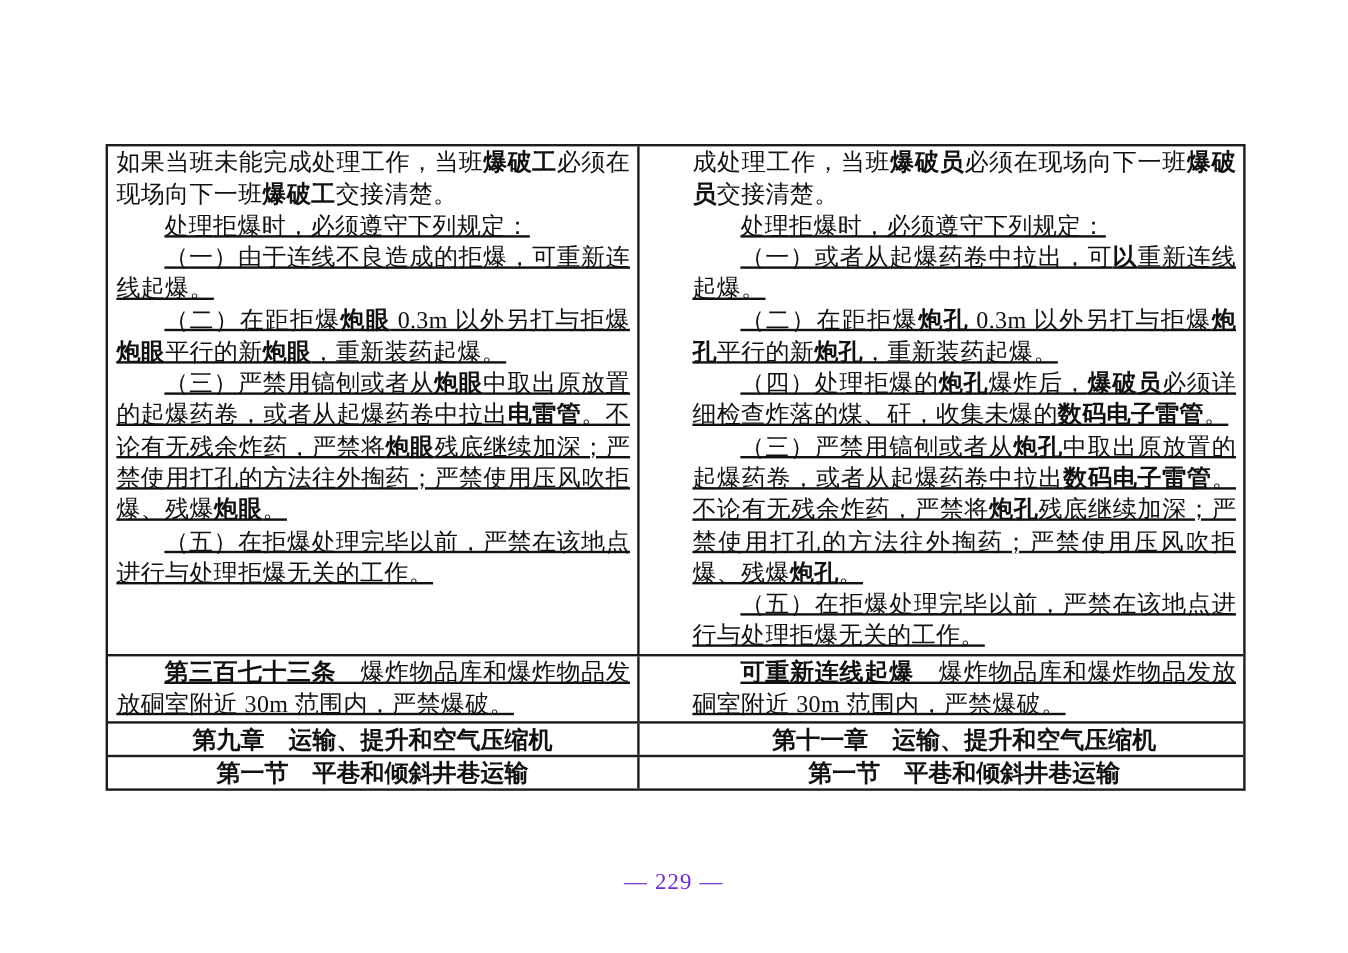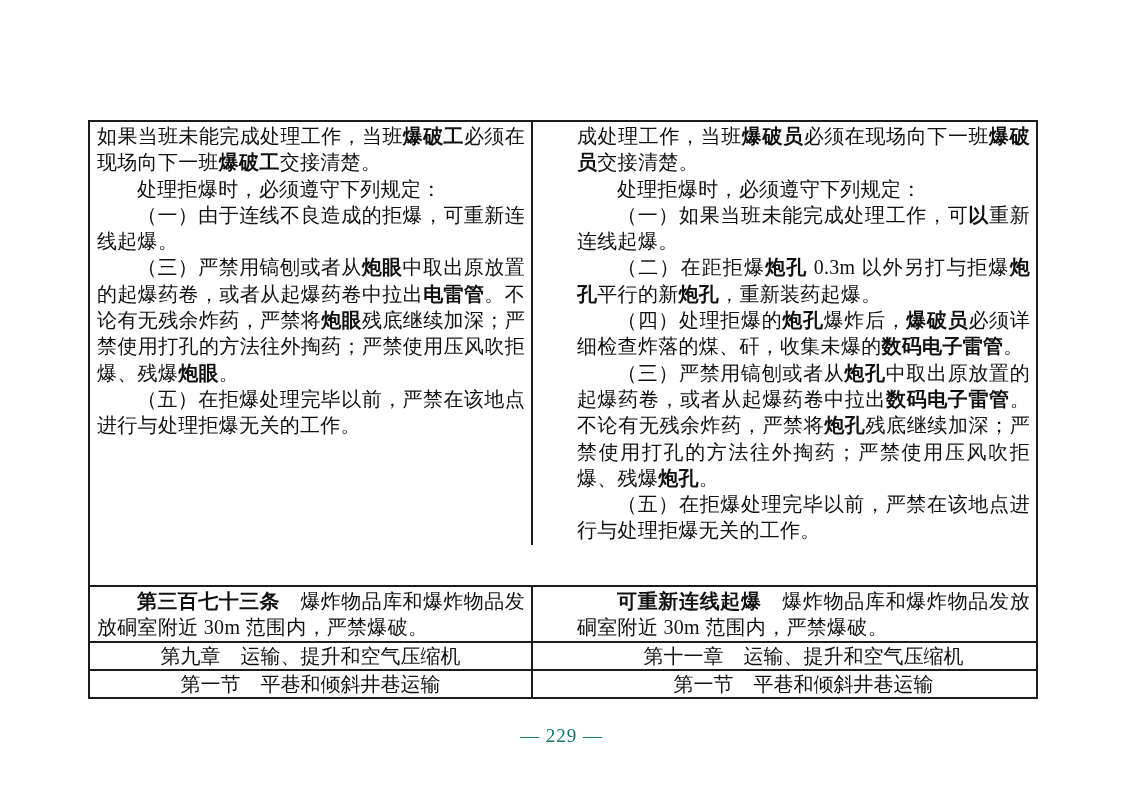--- a/index.html
+++ b/index.html
@@ -26,74 +26,75 @@
   .trow { display: flex; box-sizing: border-box; }
   .trow + .trow { border-top: 2px solid #1c1c1c; }
   .tcell {
     box-sizing: border-box;
     padding: 1px 6px 0 7px;
     overflow: hidden;
   }
   .tcell.left { width: 443px; border-right: 2px solid #1c1c1c; }
   .tcell.right { flex: 1; padding-left: 44px; }
   .row-body  { height: 423px; }
-  .row-article { height: 56px; margin-top: 40px; }
+  .row-article { height: 56px; }
   .row-chapter { height: 28px; }
   .row-section { height: 28px; }
   .para {
     margin: 0;
     font-size: 20px;
     line-height: 26.3px;
     text-align: justify;
     letter-spacing: 0.3px;
   }
-  .para.indent { text-indent: 2em; }
+  .para.indent { text-indent: 2em; text-decoration: underline; }
   .hei {
     font-family: "Liberation Sans", "DejaVu Sans", sans-serif;
     font-weight: 700;
   }
   .heading-cell {
     display: flex;
     align-items: center;
     justify-content: center;
     font-family: "Liberation Sans", "DejaVu Sans", sans-serif;
-    font-weight: 400;
+    font-weight: 700;
     font-size: 20px;
     padding: 0 6px;
   }
   .page-footer {
     position: absolute;
     left: 0;
     top: 725px;
     width: 100%;
     text-align: center;
     font-size: 19px;
     letter-spacing: 1px;
-    color: #0f766e;
+    color: #6d28d9;
   }
 </style>
 </head>
 <body>
 
 <div class="page">
 
   <div class="doc-table">
 
     <div class="trow row-body">
       <div class="tcell left">
           <p class="para"><span>如果当班未能完成处理工作，当班</span><span class="hei">爆破工</span><span>必须在现场向下一班</span><span class="hei">爆破工</span><span>交接清楚。</span></p>
           <p class="para indent"><span>处理拒爆时，必须遵守下列规定：</span></p>
           <p class="para indent"><span>（一）由于连线不良造成的拒爆，可重新连线起爆。</span></p>
+          <p class="para indent"><span>（二）在距拒爆</span><span class="hei">炮眼</span><span> 0.3m 以外另打与拒爆</span><span class="hei">炮眼</span><span>平行的新</span><span class="hei">炮眼</span><span>，重新装药起爆。</span></p>
           <p class="para indent"><span>（三）严禁用镐刨或者从</span><span class="hei">炮眼</span><span>中取出原放置的起爆药卷，或者从起爆药卷中拉出</span><span class="hei">电雷管</span><span>。不论有无残余炸药，严禁将</span><span class="hei">炮眼</span><span>残底继续加深；严禁使用打孔的方法往外掏药；严禁使用压风吹拒爆、残爆</span><span class="hei">炮眼</span><span>。</span></p>
           <p class="para indent"><span>（五）在拒爆处理完毕以前，严禁在该地点进行与处理拒爆无关的工作。</span></p>
         </div>
       <div class="tcell right">
           <p class="para"><span>成处理工作，当班</span><span class="hei">爆破员</span><span>必须在现场向下一班</span><span class="hei">爆破员</span><span>交接清楚。</span></p>
           <p class="para indent"><span>处理拒爆时，必须遵守下列规定：</span></p>
-          <p class="para indent"><span>（一）如果当班未能完成处理工作，可</span><span class="hei">以</span><span>重新连线起爆。</span></p>
+          <p class="para indent"><span>（一）或者从起爆药卷中拉出，可</span><span class="hei">以</span><span>重新连线起爆。</span></p>
           <p class="para indent"><span>（二）在距拒爆</span><span class="hei">炮孔</span><span> 0.3m 以外另打与拒爆</span><span class="hei">炮孔</span><span>平行的新</span><span class="hei">炮孔</span><span>，重新装药起爆。</span></p>
           <p class="para indent"><span>（四）处理拒爆的</span><span class="hei">炮孔</span><span>爆炸后，</span><span class="hei">爆破员</span><span>必须详细检查炸落的煤、矸，收集未爆的</span><span class="hei">数码电子雷管</span><span>。</span></p>
           <p class="para indent"><span>（三）严禁用镐刨或者从</span><span class="hei">炮孔</span><span>中取出原放置的起爆药卷，或者从起爆药卷中拉出</span><span class="hei">数码电子雷管</span><span>。不论有无残余炸药，严禁将</span><span class="hei">炮孔</span><span>残底继续加深；严禁使用打孔的方法往外掏药；严禁使用压风吹拒爆、残爆</span><span class="hei">炮孔</span><span>。</span></p>
           <p class="para indent"><span>（五）在拒爆处理完毕以前，严禁在该地点进行与处理拒爆无关的工作。</span></p>
         </div>
     </div>
 
     <div class="trow row-article">
       <div class="tcell left">
           <p class="para indent"><span class="hei">第三百七十三条</span><span>　爆炸物品库和爆炸物品发放硐室附近 30m 范围内，严禁爆破。</span></p>

